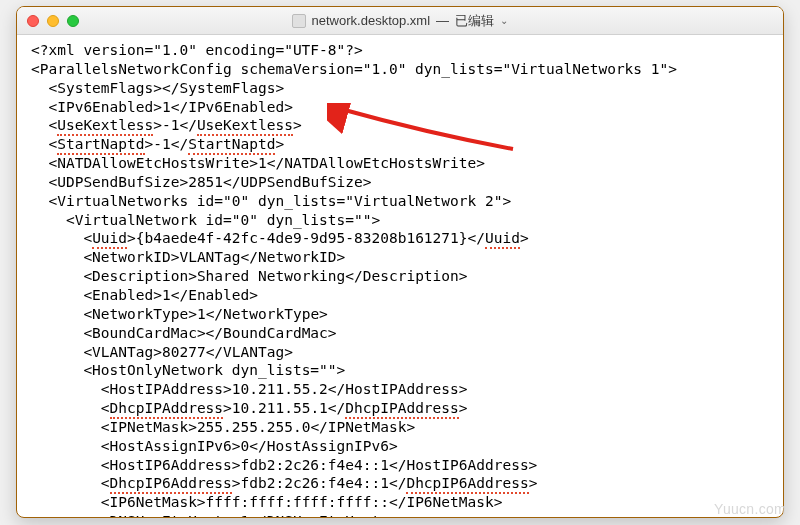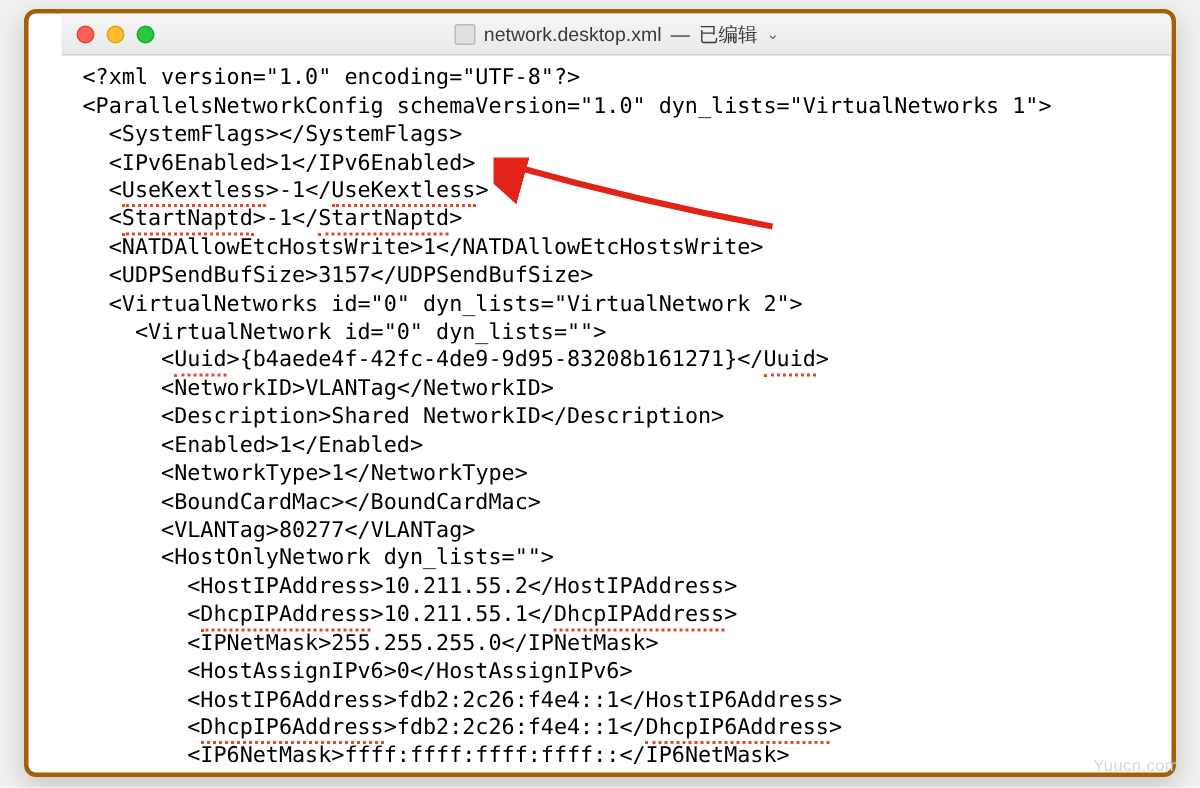--- a/index.html
+++ b/index.html
@@ -7,25 +7,25 @@
     width: 800px; height: 525px;
     background: #f0f0f0;
     font-family: -apple-system, "Helvetica Neue", Arial, sans-serif;
     position: relative;
   }
   .window {
     position: absolute;
     left: 16px; top: 6px;
     width: 768px; height: 512px;
     background: #fff;
-    border: 3px solid #a16207;
+    border: 1px solid #a16207;
     border-radius: 8px;
     box-shadow: 0 6px 18px rgba(0,0,0,.18);
     overflow: hidden;
-    display: flex; flex-direction: column; padding-left: 22px;
+    display: flex; flex-direction: column;
   }
   .titlebar {
     height: 28px;
     background: linear-gradient(#f6f6f6,#e9e9e9);
     border-bottom: 1px solid #d0d0d0;
     display: flex; align-items: center;
     padding: 0 10px;
     position: relative;
   }
   .traffic { display: flex; gap: 8px; }
@@ -58,21 +58,21 @@
   }
   .sp { border-bottom: 2px dotted #e2492d; padding-bottom:1px;text-align:center; }
   .arrow {
     position: absolute;
     left: 310px; top: 96px;
     width: 190px; height: 50px;
     pointer-events: none;
   }
   .wm-br {
     position:absolute; right:14px; bottom:8px;
-    font-size:11px; color:#d8d8d8; font-weight:500;
+    font-size:14px; color:#d8d8d8; font-weight:500;
     letter-spacing:.3px;
   }
 </style>
 </head>
 <body>
 
 <div class="window">
   <div class="watermark-top">Mac.orsoon.com</div>
 
   <div class="titlebar">
@@ -90,26 +90,26 @@
     </div>
   </div>
 
   <div class="editor"><span>&lt;?xml version="1.0" encoding="UTF-8"?&gt;</span>
 <span>&lt;ParallelsNetworkConfig schemaVersion="1.0" dyn_lists="VirtualNetworks 1"&gt;</span>
   <span>&lt;SystemFlags&gt;</span><span>&lt;/SystemFlags&gt;</span>
   <span>&lt;IPv6Enabled&gt;</span><span>1</span><span>&lt;/IPv6Enabled&gt;</span>
   <span>&lt;</span><span class="sp">UseKextless</span><span>&gt;-1&lt;/</span><span class="sp">UseKextless</span><span>&gt;</span>
   <span>&lt;</span><span class="sp">StartNaptd</span><span>&gt;-1&lt;/</span><span class="sp">StartNaptd</span><span>&gt;</span>
   <span>&lt;NATDAllowEtcHostsWrite&gt;</span><span>1</span><span>&lt;/NATDAllowEtcHostsWrite&gt;</span>
-  <span>&lt;UDPSendBufSize&gt;</span><span>3157</span><span>&lt;/UDPSendBufSize&gt;</span>
+  <span>&lt;UDPSendBufSize&gt;</span><span>2851</span><span>&lt;/UDPSendBufSize&gt;</span>
   <span>&lt;VirtualNetworks id="0" dyn_lists="VirtualNetwork 2"&gt;</span>
     <span>&lt;VirtualNetwork id="0" dyn_lists=""&gt;</span>
       <span>&lt;</span><span class="sp">Uuid</span><span>&gt;{b4aede4f-42fc-4de9-9d95-83208b161271}&lt;/</span><span class="sp">Uuid</span><span>&gt;</span>
       <span>&lt;NetworkID&gt;</span><span>VLANTag</span><span>&lt;/NetworkID&gt;</span>
-      <span>&lt;Description&gt;</span><span>Shared NetworkID</span><span>&lt;/Description&gt;</span>
+      <span>&lt;Description&gt;</span><span>Shared Networking</span><span>&lt;/Description&gt;</span>
       <span>&lt;Enabled&gt;</span><span>1</span><span>&lt;/Enabled&gt;</span>
       <span>&lt;NetworkType&gt;</span><span>1</span><span>&lt;/NetworkType&gt;</span>
       <span>&lt;BoundCardMac&gt;</span><span>&lt;/BoundCardMac&gt;</span>
       <span>&lt;VLANTag&gt;</span><span>80277</span><span>&lt;/VLANTag&gt;</span>
       <span>&lt;HostOnlyNetwork dyn_lists=""&gt;</span>
         <span>&lt;HostIPAddress&gt;</span><span>10.211.55.2</span><span>&lt;/HostIPAddress&gt;</span>
         <span>&lt;</span><span class="sp">DhcpIPAddress</span><span>&gt;10.211.55.1&lt;/</span><span class="sp">DhcpIPAddress</span><span>&gt;</span>
         <span>&lt;IPNetMask&gt;</span><span>255.255.255.0</span><span>&lt;/IPNetMask&gt;</span>
         <span>&lt;HostAssignIPv6&gt;</span><span>0</span><span>&lt;/HostAssignIPv6&gt;</span>
         <span>&lt;HostIP6Address&gt;</span><span>fdb2:2c26:f4e4::1</span><span>&lt;/HostIP6Address&gt;</span>

